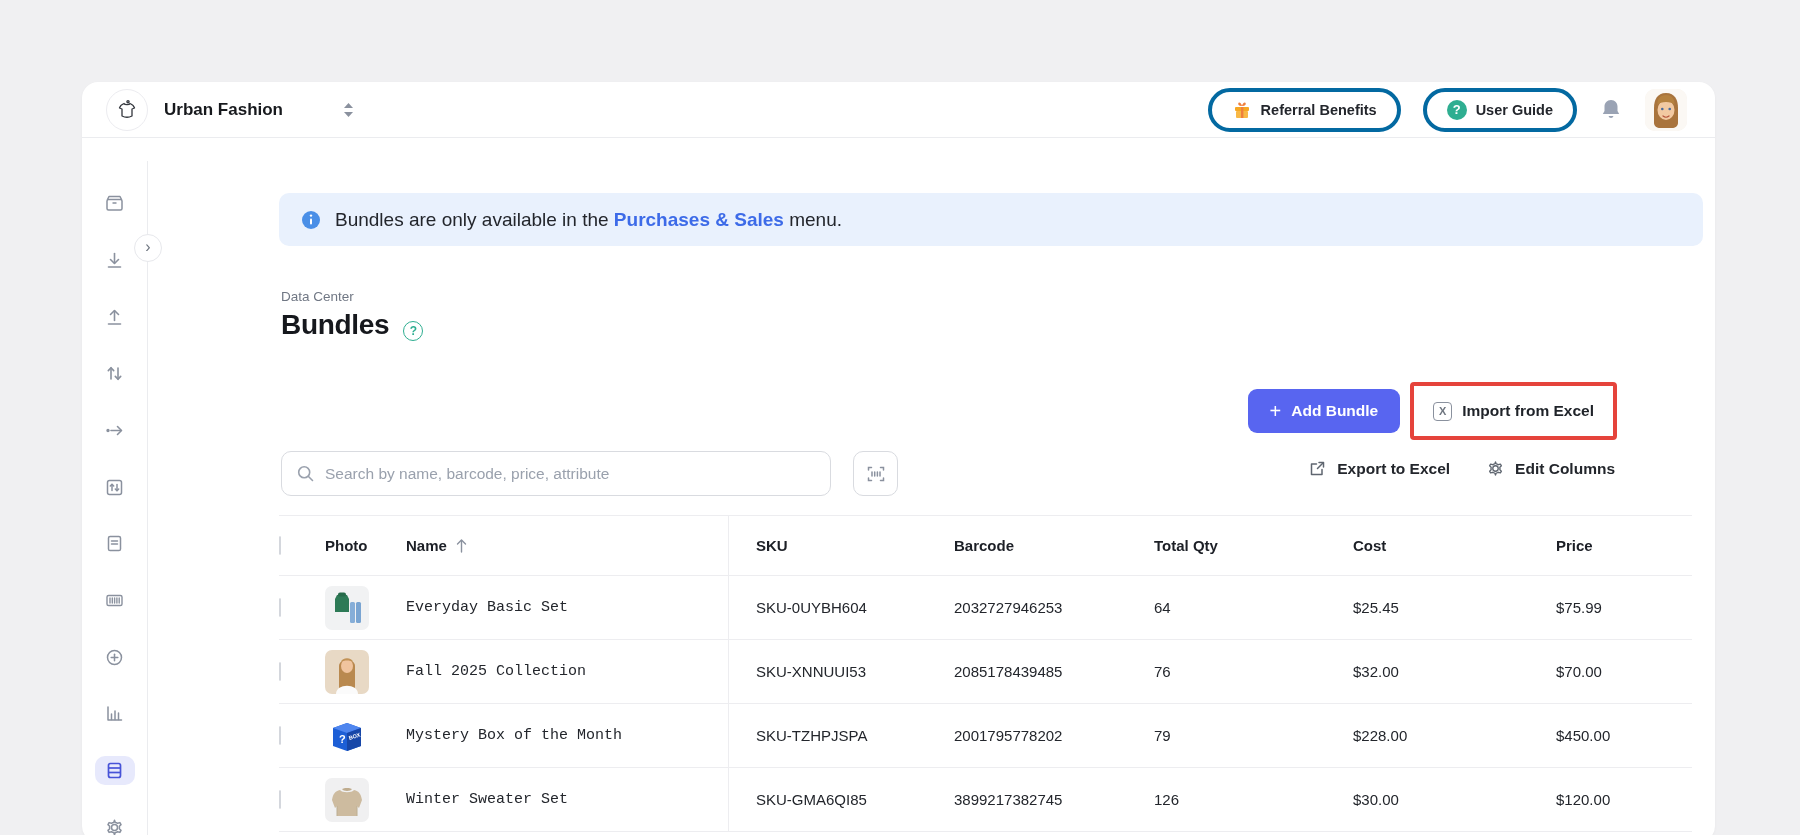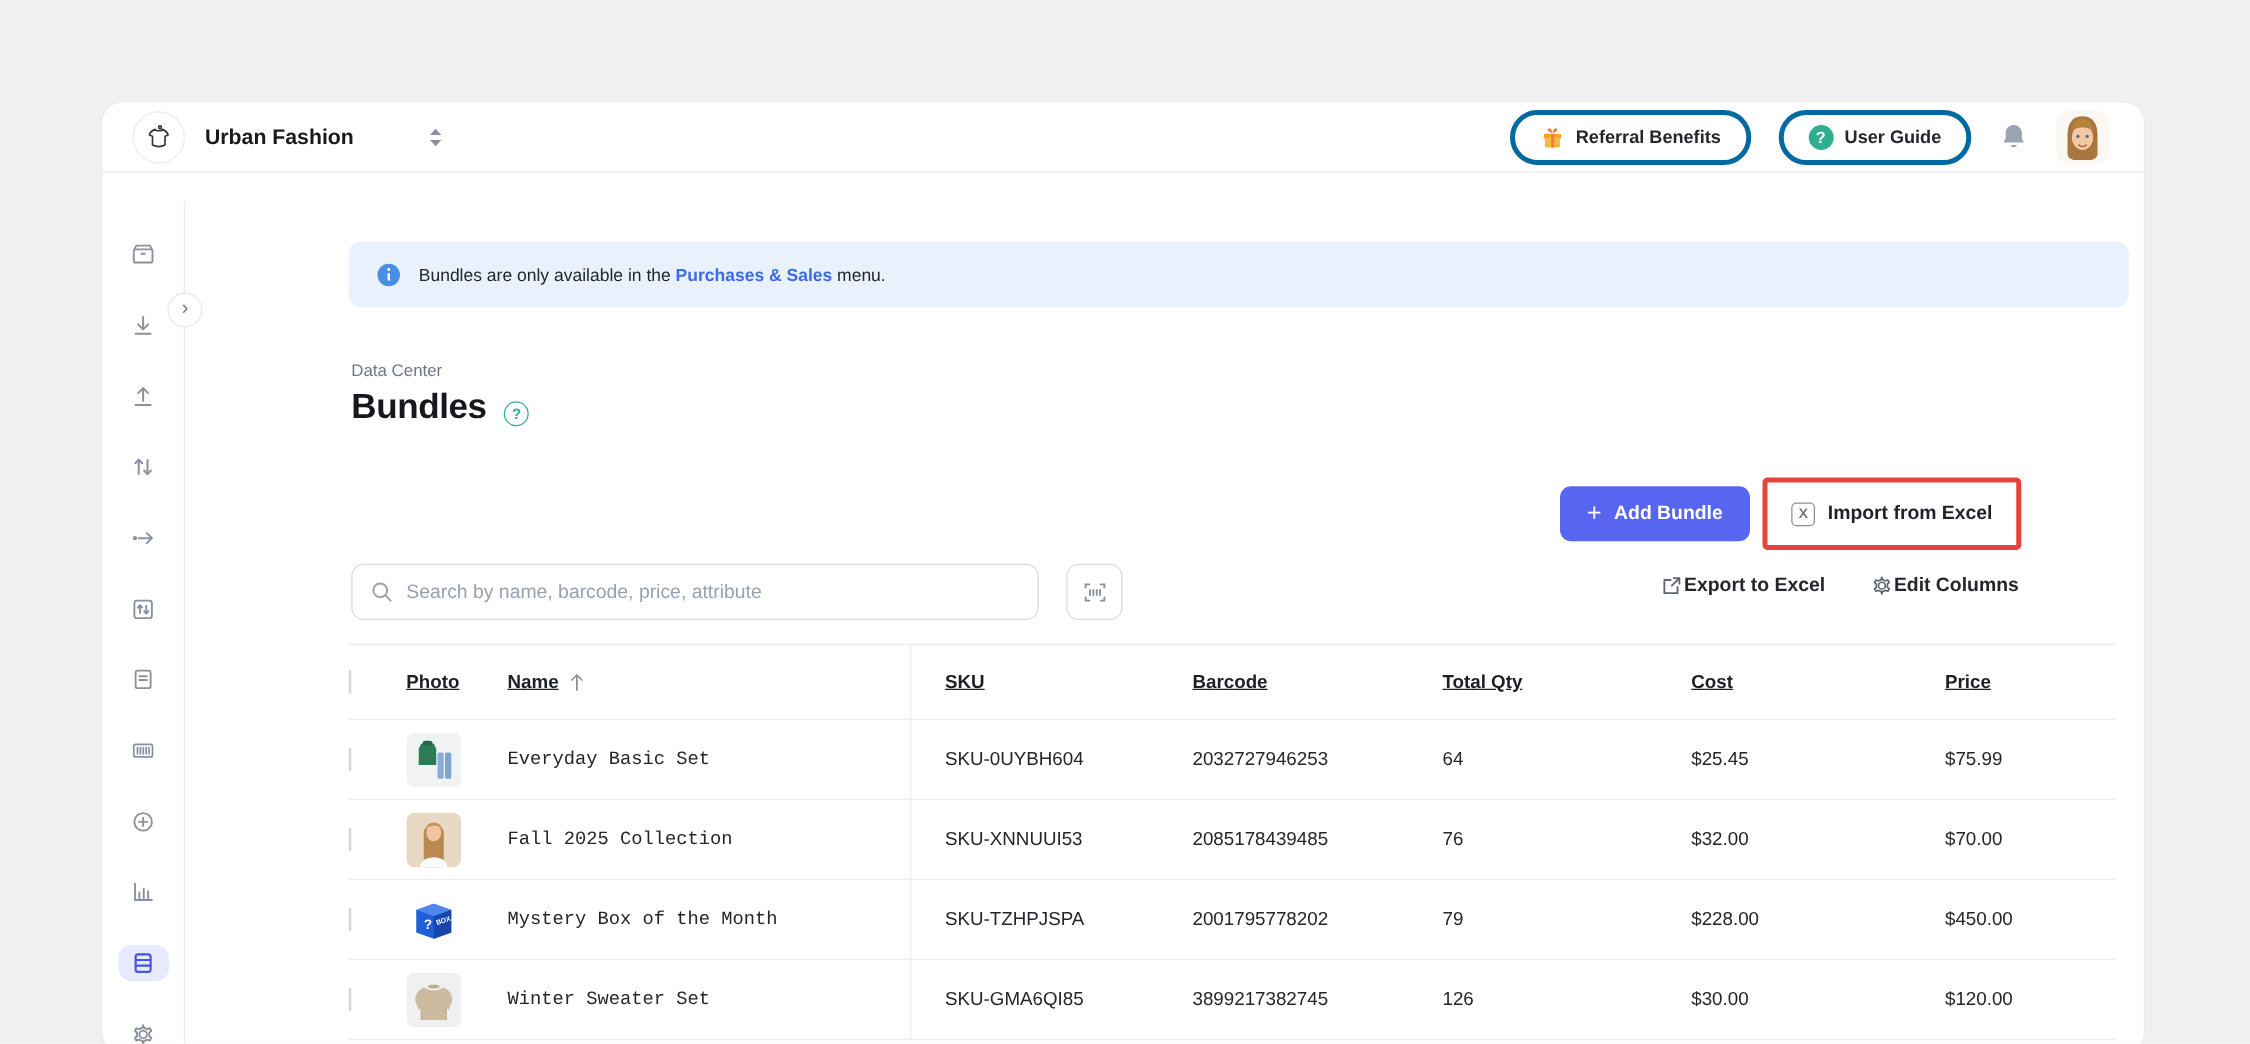--- a/index.html
+++ b/index.html
@@ -55,21 +55,21 @@
   .collapse-btn {
     position:absolute; left:52px; top:152px; width:28px; height:28px; border-radius:50%;
     background:#fff; border:1px solid #e7e8ec; display:flex; align-items:center; justify-content:center;
     cursor:pointer; z-index:5; color:#6f7680; font-size:13px;
   }
   
   .content { position:absolute; left:115px; top:79px; width:1518px; height:681px; }
   .banner {
     position:absolute; left:82px; top:32px; width:1424px; height:53px;
     background:#e9f1fd; border-radius:10px; display:flex; align-items:center; padding:0 22px;
-    font-size:14px; color:#23262c;
+    font-size:19px; color:#23262c;
   }
   .banner .info-icon { margin-right:14px; flex:0 0 auto; }
   .banner a { color:#3d6be8; font-weight:600; text-decoration:none; cursor:pointer; }
   .breadcrumb { position:absolute; left:84px; top:128px; font-size:13.5px; color:#707784; }
   .title-row { position:absolute; left:84px; top:148px; display:flex; align-items:flex-end; gap:14px; }
   .page-title { font-size:28px; font-weight:700; color:#16181d; letter-spacing:-0.3px; }
   .help-circle {
     width:20px; height:20px; border-radius:50%; border:1.6px solid #2fae91; color:#2fae91;
     font-size:12px; font-weight:700; display:flex; align-items:center; justify-content:center; cursor:pointer;
   }
@@ -84,21 +84,21 @@
   .btn-import {
     height:44px; padding:0 16px; border:none; background:#fff; border-radius:3px;
     font-size:15.5px; font-weight:600; color:#1f2329; display:flex; align-items:center; gap:10px;
     font-family:"Liberation Sans", sans-serif; cursor:pointer;
   }
   .excel-box {
     width:19px; height:19px; border:1.6px solid #8a919e; border-radius:4px; color:#6f7680;
     font-size:11px; font-weight:700; display:flex; align-items:center; justify-content:center;
   }
   .secondary-actions { position:absolute; right:100px; top:298px; display:flex; align-items:center; gap:36px; }
-  .link-action { display:flex; align-items:center; gap:0; font-size:15.5px; font-weight:600; color:#23262c; cursor:pointer; }
+  .link-action { display:flex; align-items:center; gap:10px; font-size:15.5px; font-weight:600; color:#23262c; cursor:pointer; }
   .search-row { position:absolute; left:84px; top:290px; display:flex; align-items:center; gap:22px; }
   .search-box {
     width:550px; height:45px; border:1px solid #d9dbe0; border-radius:10px; background:#fff;
     display:flex; align-items:center; padding:0 14px; gap:10px;
   }
   .search-box input {
     border:none; outline:none; flex:1; font-size:15.5px; color:#1f2329;
     font-family:"Liberation Sans", sans-serif; background:transparent;
   }
   .search-box input::placeholder { color:#9aa1ad; }
@@ -108,21 +108,21 @@
   }
   
   .table { position:absolute; left:82px; top:354px; width:1413px; }
   .table::after {
     content:""; position:absolute; left:449px; top:0; bottom:0; width:1px; background:#ededf0;
   }
   .t-row {
     display:grid; grid-template-columns:46px 81px 350px 198px 200px 199px 203px 136px;
     align-items:center; border-bottom:1px solid #ededf0;
   }
-  .t-head { height:61px; border-top:1px solid #ededf0; font-weight:700; font-size:15px; color:#1c1f26;text-decoration:underline; }
+  .t-head { height:61px; border-top:1px solid #ededf0; font-weight:700; font-size:15px; color:#1c1f26; }
   .t-body-row { height:64px; font-size:15px; color:#23262c; }
   .checkbox {
     width:18px; height:18px; border:1.5px solid #d4d7dd; border-radius:5px; background:#fff; cursor:pointer;
   }
   .th-name { display:flex; align-items:center; gap:8px; }
   .thumb { width:44px; height:44px; border-radius:7px; overflow:hidden; display:block; }
   .cell-name { font-weight:400;font-family:Liberation Mono, monospace; }
   .icon { display:inline-flex; align-items:center; justify-content:center; }
 </style>
 </head>

